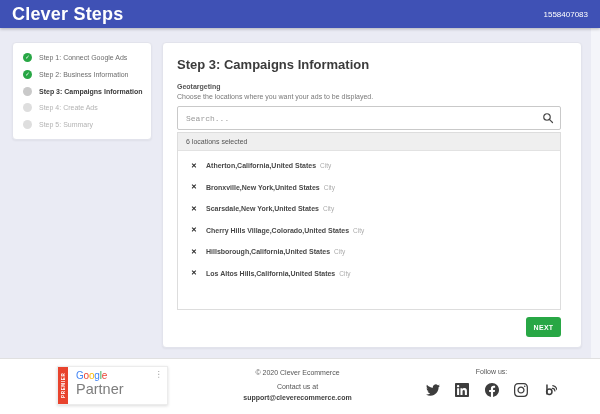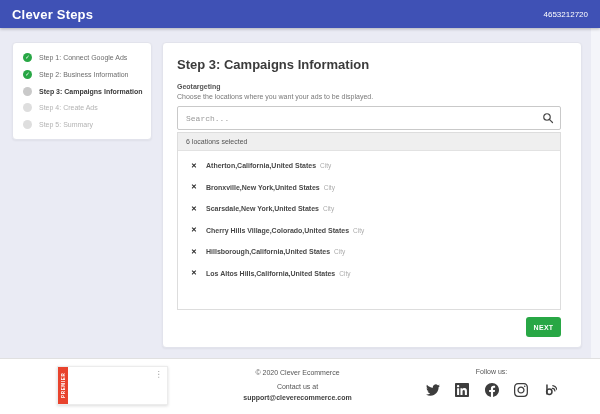--- a/index.html
+++ b/index.html
@@ -5,21 +5,21 @@
   html,body { margin:0; padding:0; }
   body { font-family:"Liberation Sans", sans-serif; }
   * { box-sizing:border-box; }
 
   .screen { position:relative; width:600px; height:414px; background:#eaebf4; overflow:hidden; }
 
   
   .app-header { position:absolute; top:0; left:0; width:600px; height:28px; background:#3f51b5;
     display:flex; align-items:center; justify-content:space-between; padding:0 12px;
     box-shadow:0 1px 3px rgba(0,0,0,.25); z-index:5; }
-  .app-title { color:#fff; font-size:13px; font-weight:700; letter-spacing:.2px; }
+  .app-title { color:#fff; font-size:18px; font-weight:700; letter-spacing:.2px; }
   .account-id { color:#fff; font-size:8px; }
 
   .scroll-strip { position:absolute; right:0; top:28px; width:9px; height:330px; background:#f4f5fa; }
 
   
   .steps-card { position:absolute; left:12px; top:42px; width:140px; height:98px; background:#fff;
     border:1px solid #e2e3ec; border-radius:4px; padding:10px 10px;
     box-shadow:0 1px 2px rgba(0,0,0,.05); display:flex; flex-direction:column; justify-content:space-between; }
   .step-row { display:flex; align-items:center; gap:7px; cursor:pointer; }
   .step-icon { width:9px; height:9px; border-radius:50%; flex:0 0 9px; display:flex;
@@ -83,21 +83,21 @@
   .social-link { display:block; width:14px; height:14px; cursor:pointer; }
   .social-link svg { width:14px; height:14px; display:block; }
 </style>
 </head>
 <body>
 
 <div class="screen">
 
   <div class="app-header">
     <div class="app-title">Clever Steps</div>
-    <div class="account-id">4653212720</div>
+    <div class="account-id">1558407083</div>
   </div>
 
   <div class="scroll-strip"></div>
 
   <aside class="steps-card">
     <div class="step-row step-complete">
       <span class="step-icon">✓</span>
       <span class="step-label">Step 1: Connect Google Ads</span>
     </div>
     <div class="step-row step-complete">
@@ -167,20 +167,24 @@
       </div>
     </div>
 
     <button class="next-btn">NEXT</button>
   </main>
 
   <footer class="app-footer">
 
     <div class="partner-badge">
       <div class="premier">PREMIER</div>
+      <div class="badge-body">
+        <div class="google-word"><span class="g-blue">G</span><span class="g-red">o</span><span class="g-yellow">o</span><span class="g-blue">g</span><span class="g-green">l</span><span class="g-red">e</span></div>
+        <div class="partner-word">Partner</div>
+      </div>
       <div class="badge-menu">⋮</div>
     </div>
 
     <div class="footer-center">
       <div class="copyright">© 2020 Clever Ecommerce</div>
       <div class="contact-line">Contact us at</div>
       <div class="contact-email">support@cleverecommerce.com</div>
     </div>
 
     <div class="footer-social">

